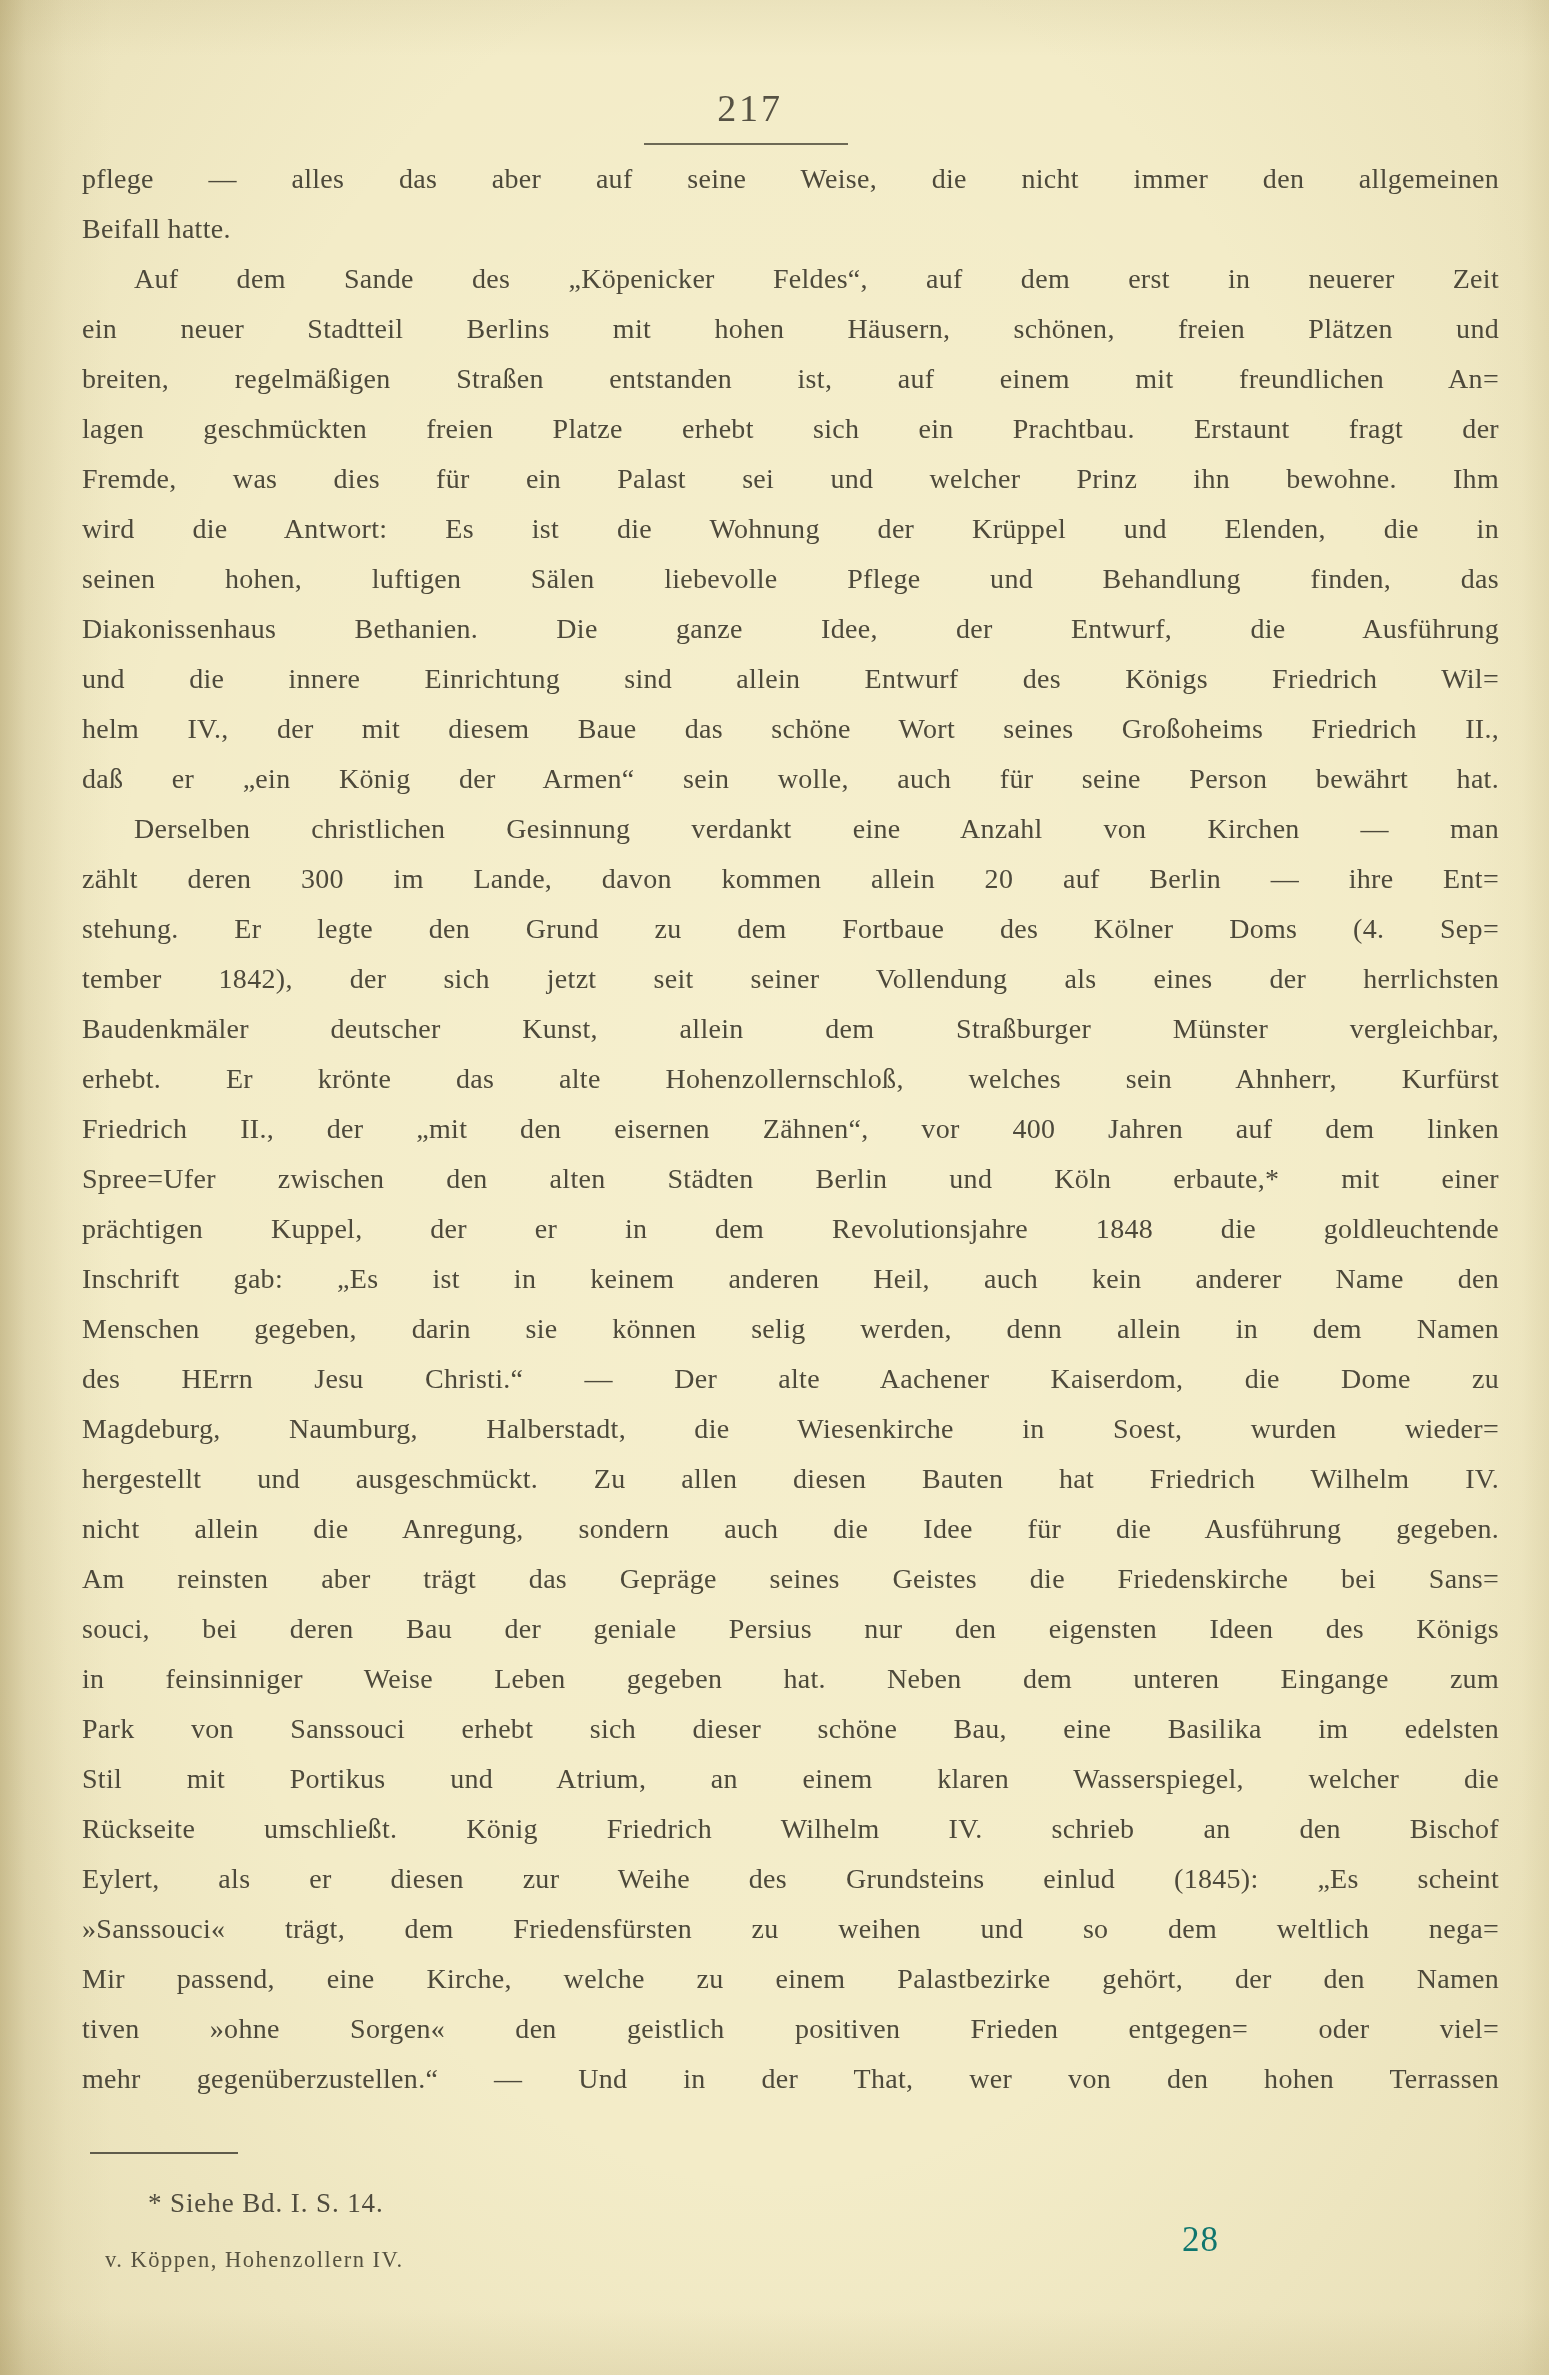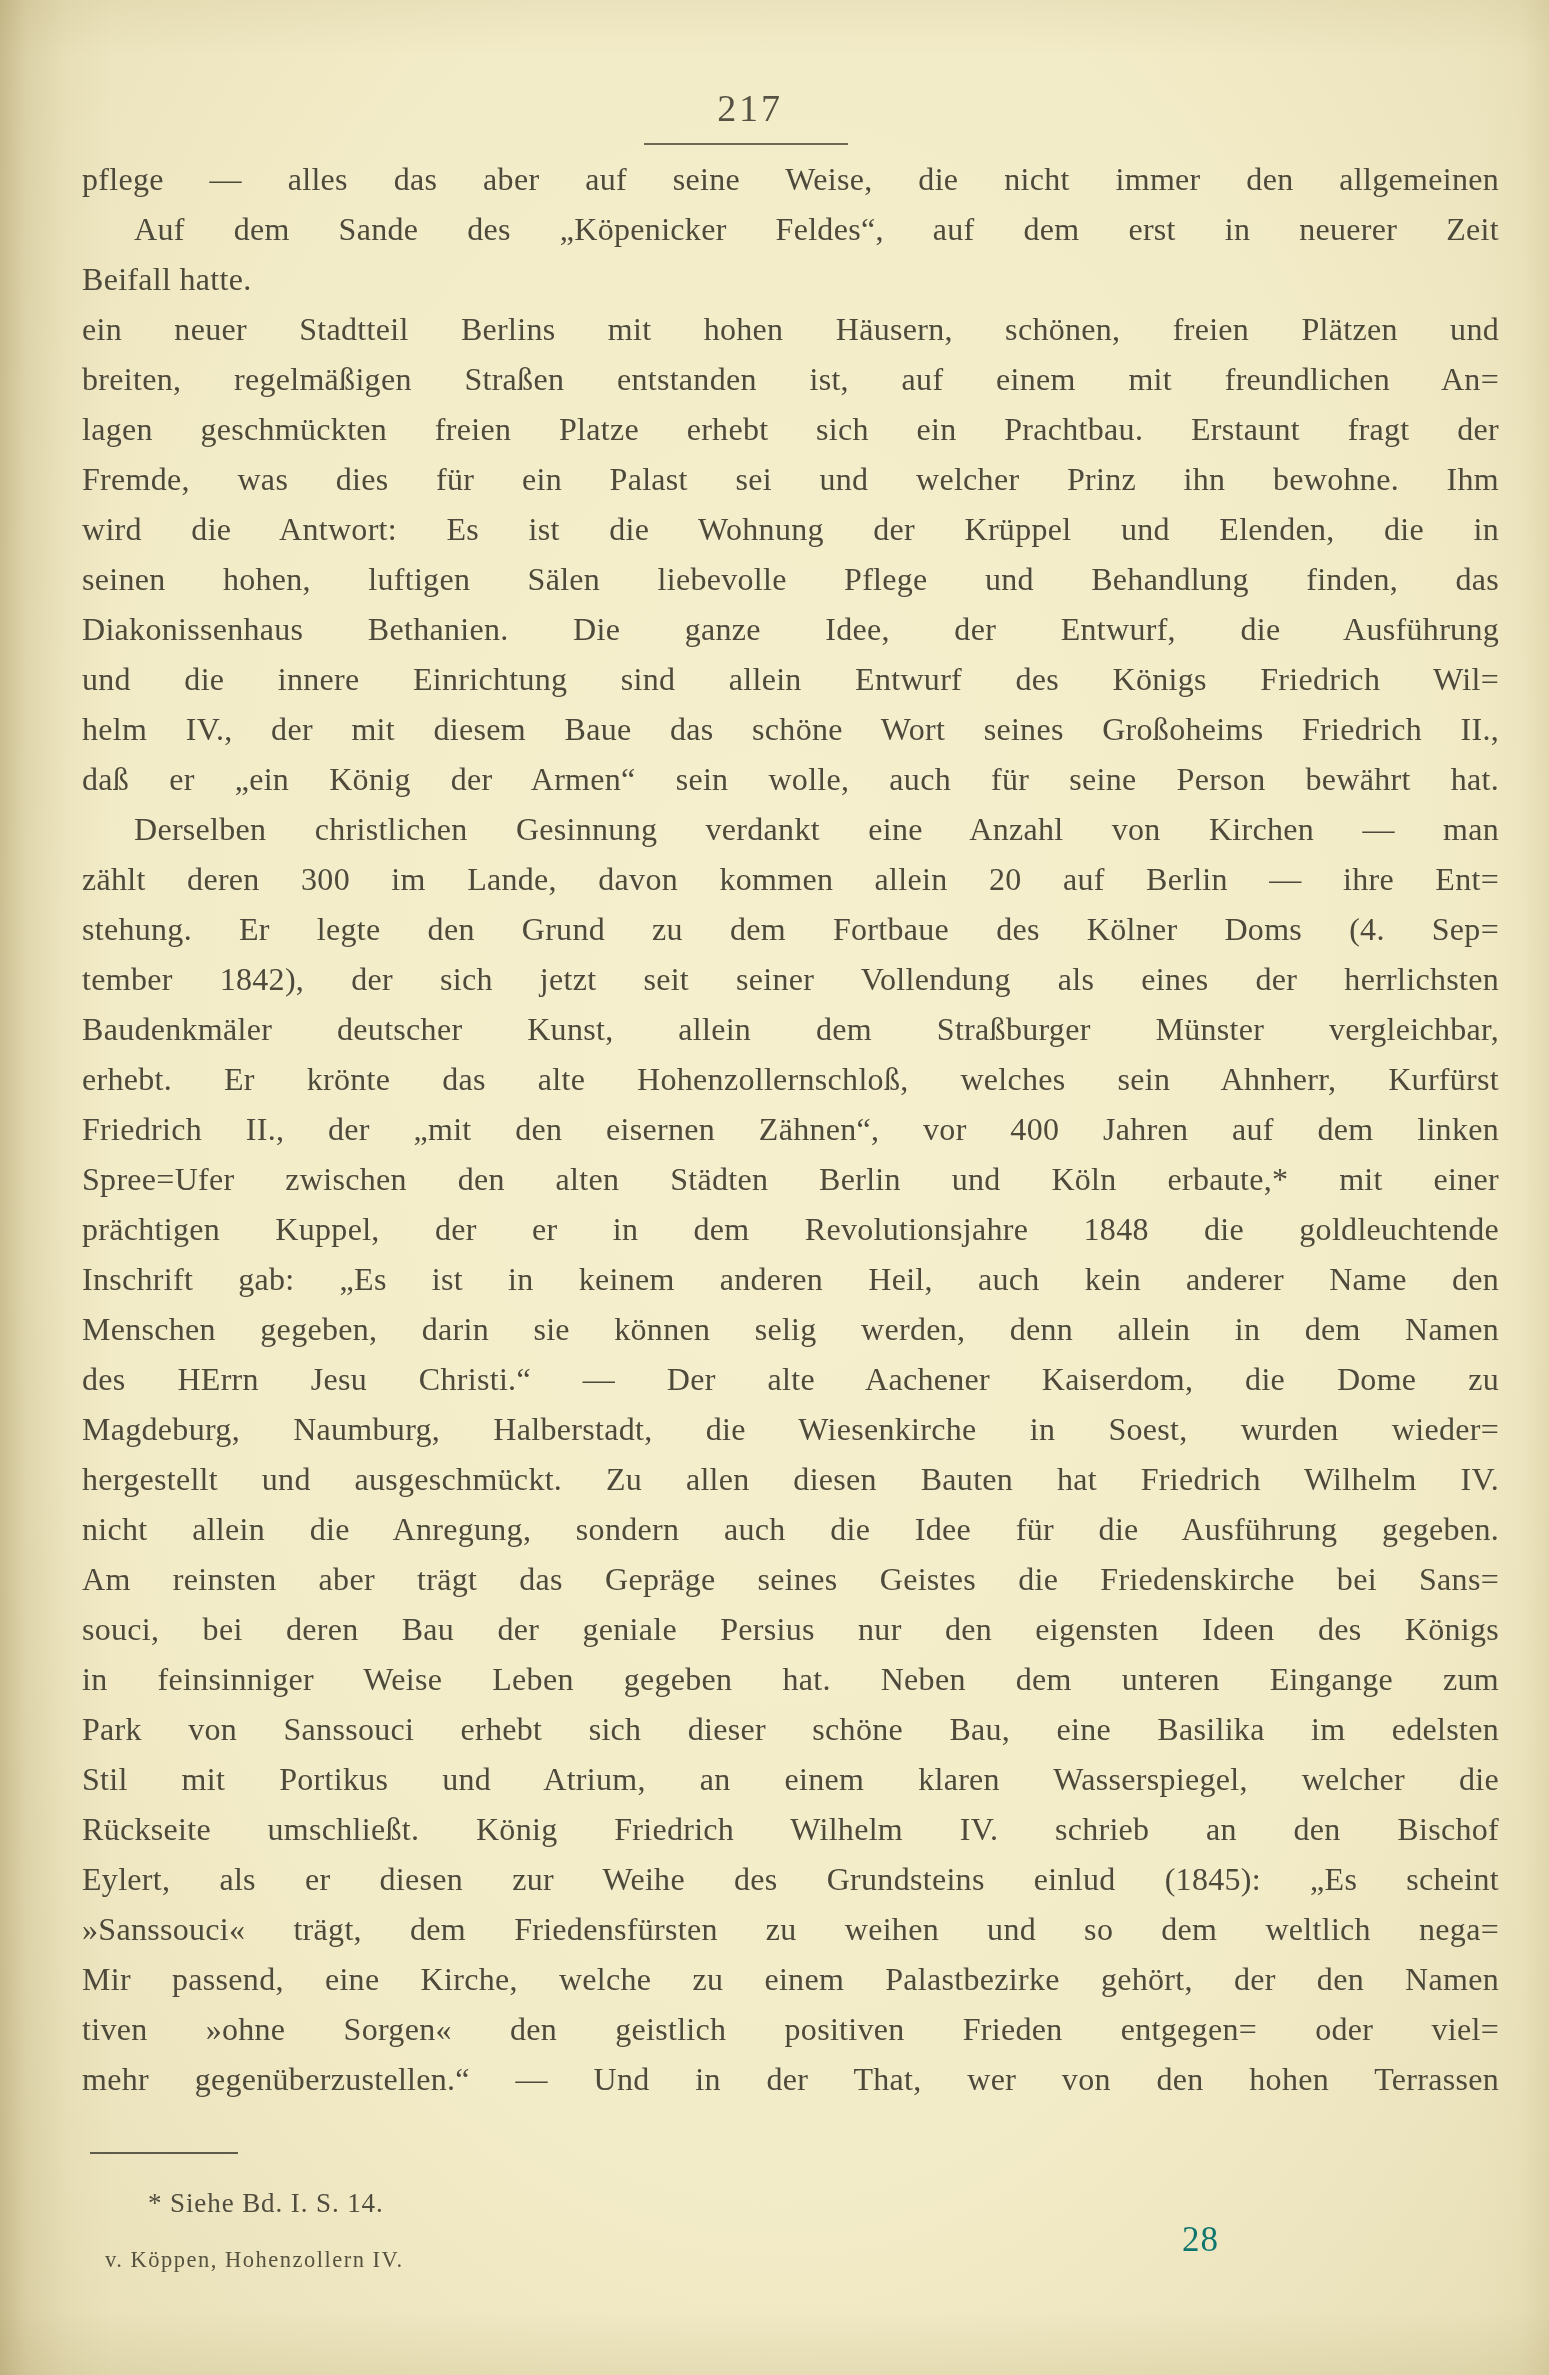--- a/index.html
+++ b/index.html
@@ -50,21 +50,21 @@
     width: 204px;
     height: 1.9px;
     background: #6d6955;
   }
 
   .body-text {
     position: absolute;
     top: 154px;
     left: 82px;
     width: 1417px;
-    font-size: 32px;
+    font-size: 28px;
     line-height: 50px;
     letter-spacing: 0.3px;
   }
   .line {
     height: 50px;
     text-align: justify;
     text-align-last: justify;
     white-space: normal;
     overflow: hidden;
   }
@@ -108,22 +108,22 @@
 <body>
 
 <div class="page">
 
   <div class="page-number">217</div>
 
   <div class="page-number-rule"></div>
 
   <div class="body-text">
       <div class="line">pflege — alles das aber auf seine Weise, die nicht immer den allgemeinen</div>
+      <div class="line short">Beifall hatte.</div>
       <div class="line indent">Auf dem Sande des „Köpenicker Feldes“, auf dem erst in neuerer Zeit</div>
-      <div class="line short">Beifall hatte.</div>
       <div class="line">ein neuer Stadtteil Berlins mit hohen Häusern, schönen, freien Plätzen und</div>
       <div class="line">breiten, regelmäßigen Straßen entstanden ist, auf einem mit freundlichen An=</div>
       <div class="line">lagen geschmückten freien Platze erhebt sich ein Prachtbau.  Erstaunt fragt der</div>
       <div class="line">Fremde, was dies für ein Palast sei und welcher Prinz ihn bewohne.  Ihm</div>
       <div class="line">wird die Antwort: Es ist die Wohnung der Krüppel und Elenden, die in</div>
       <div class="line">seinen hohen, luftigen Sälen liebevolle Pflege und Behandlung finden, das</div>
       <div class="line">Diakonissenhaus Bethanien.  Die ganze Idee, der Entwurf, die Ausführung</div>
       <div class="line">und die innere Einrichtung sind allein Entwurf des Königs Friedrich Wil=</div>
       <div class="line">helm IV., der mit diesem Baue das schöne Wort seines Großoheims Friedrich II.,</div>
       <div class="line">daß er „ein König der Armen“ sein wolle, auch für seine Person bewährt hat.</div>

